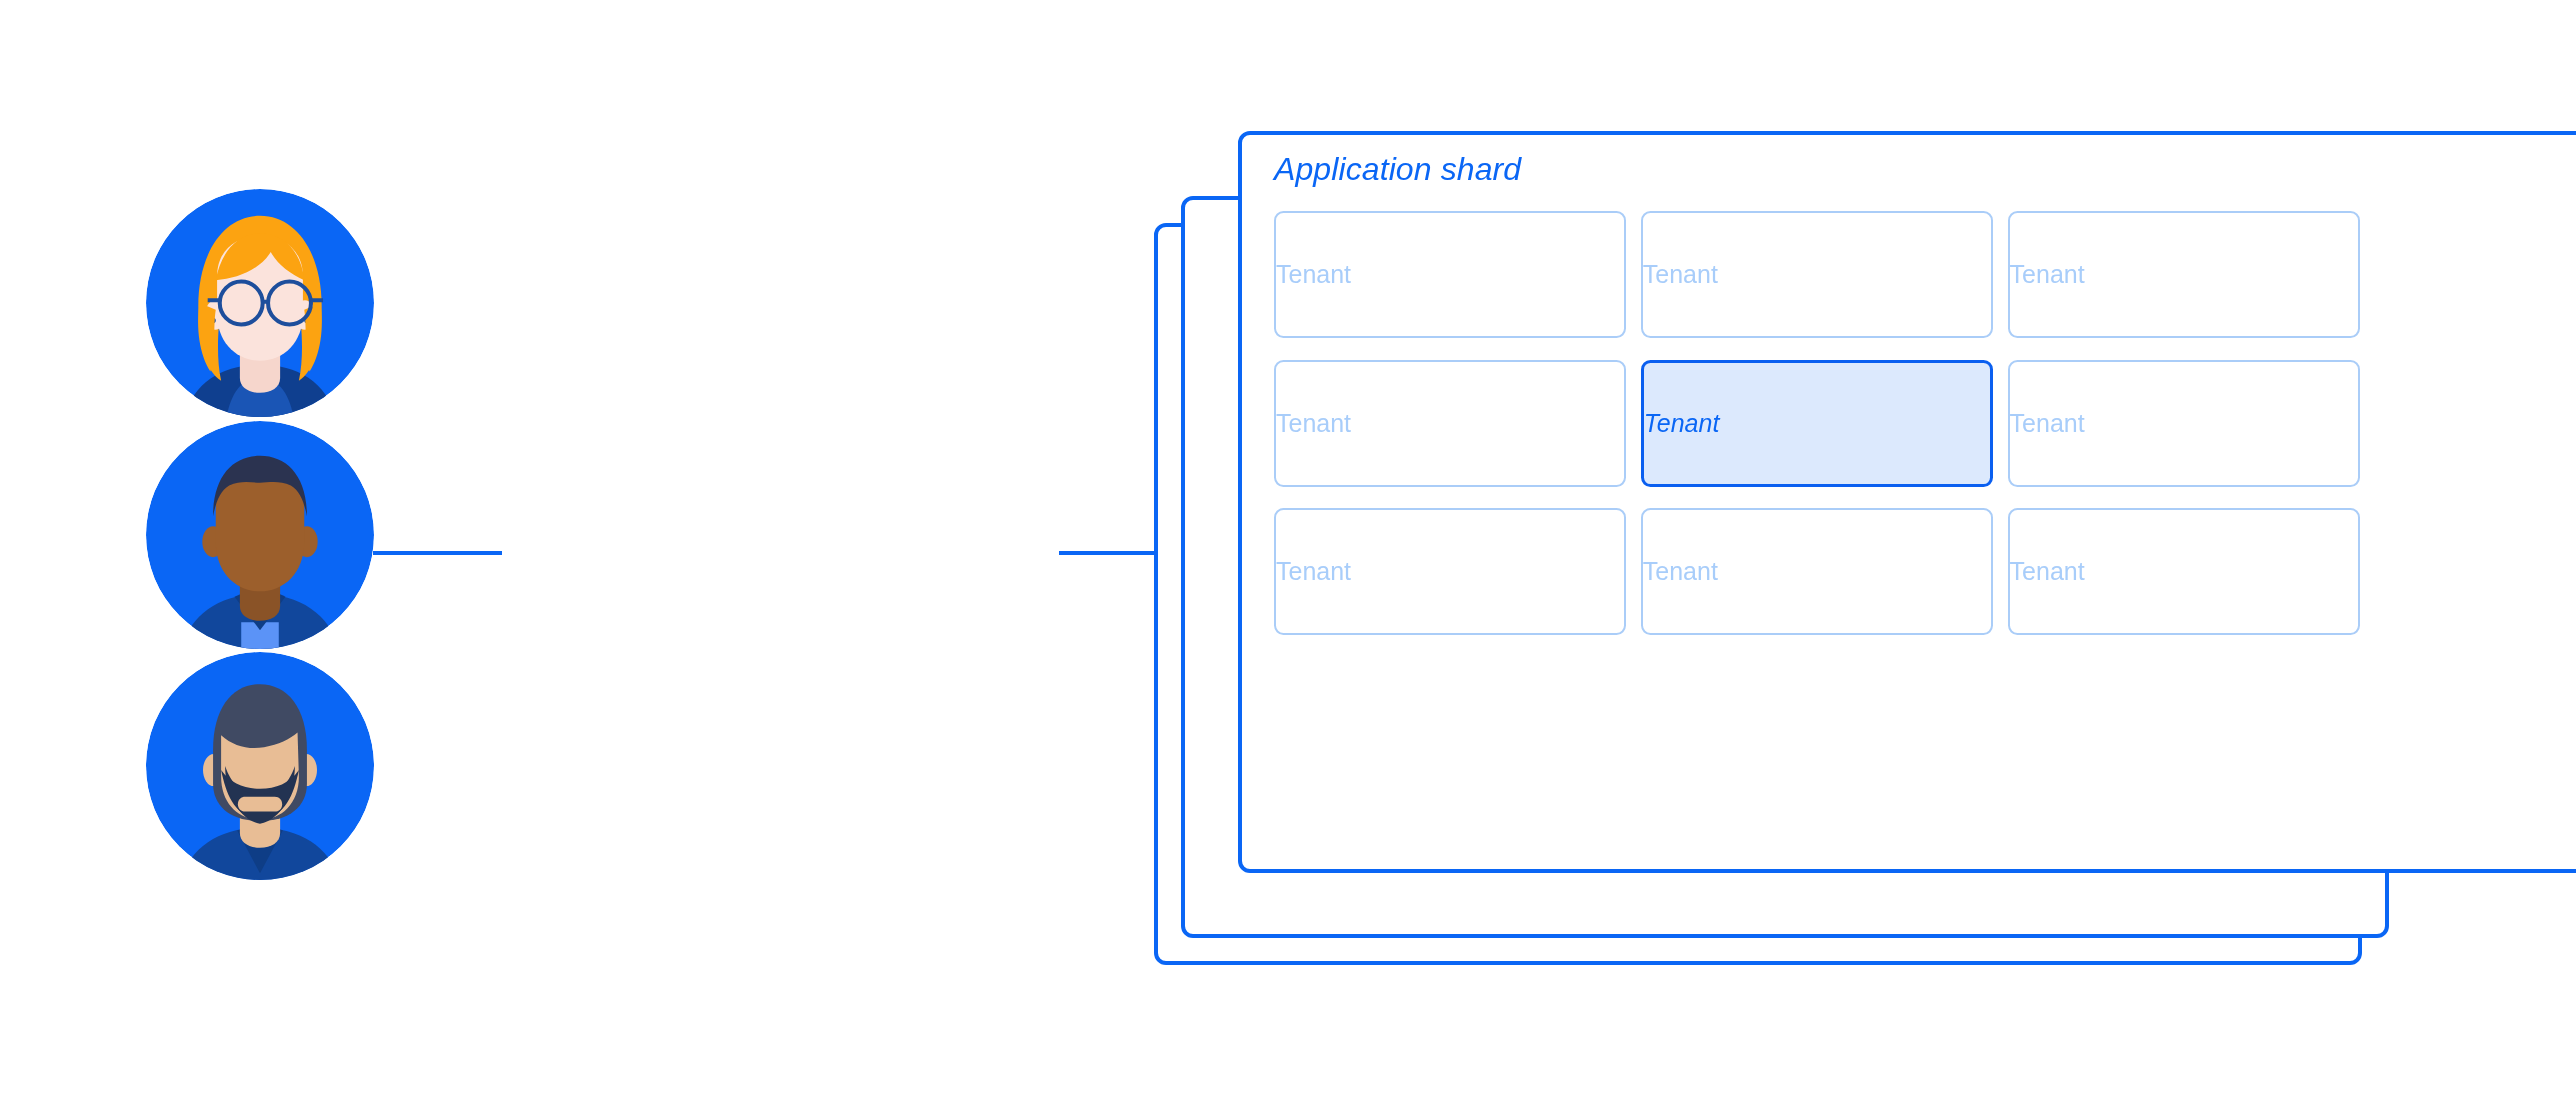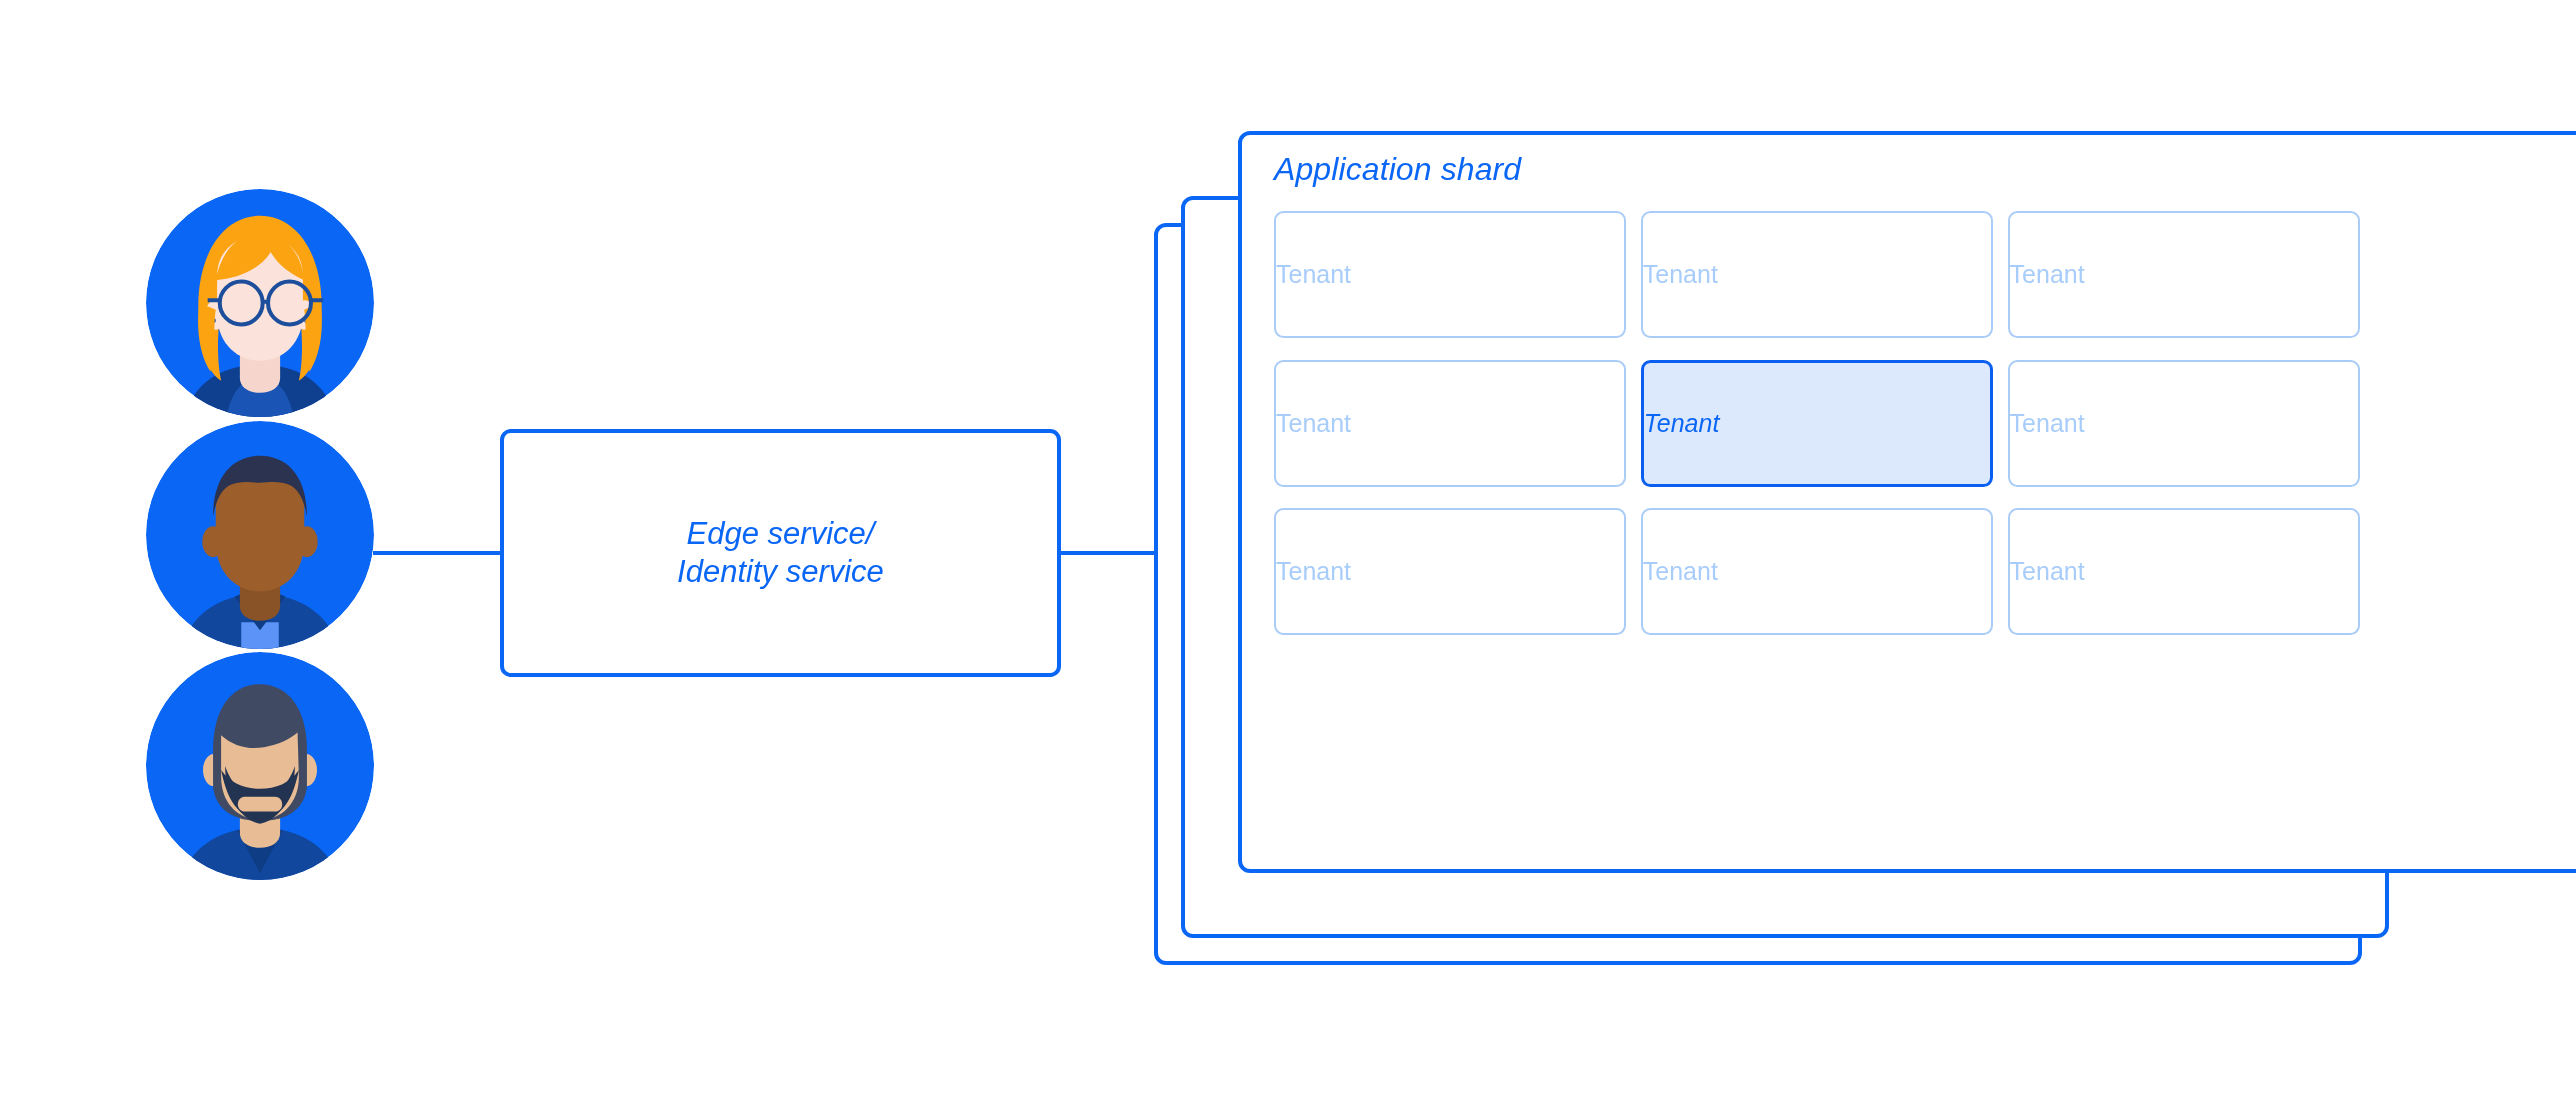--- a/index.html
+++ b/index.html
@@ -171,24 +171,20 @@
                C212 200 194 212 170 212 C146 212 128 200 118 170 Z" fill="#233352"></path>
 
       <path d="M148 216 h44 c7 0 11 5 11 11 c0 7 -5 11 -11 11 h-44 c-7 0 -11 -5 -11 -11 c0 -7 5 -11 11 -11 z" fill="#e8bd95"></path>
     </svg>
   </div>
 
   <div class="wire" style="left:373px;top:551px;width:129px;height:4px;"></div>
 
   <div class="wire" style="left:1059px;top:551px;width:99px;height:4px;"></div>
 
-  <div id="edge-box" style="left:500px;top:429px;width:561px;height:248px;">
-    <div id="edge-label">Edge service/
-Identity service</div>
-  </div>
 
   <div class="shard-back" style="left:1154px;top:223px;width:1208px;height:742px;"></div>
 
   <div class="shard-back" style="left:1181px;top:196px;width:1208px;height:742px;"></div>
 
   <div id="shard-front" style="left:1238px;top:131px;width:1388px;height:742px;">
     <div id="shard-title">Application shard</div>
 
     <div id="tenant-grid">
       <div class="tenant">

